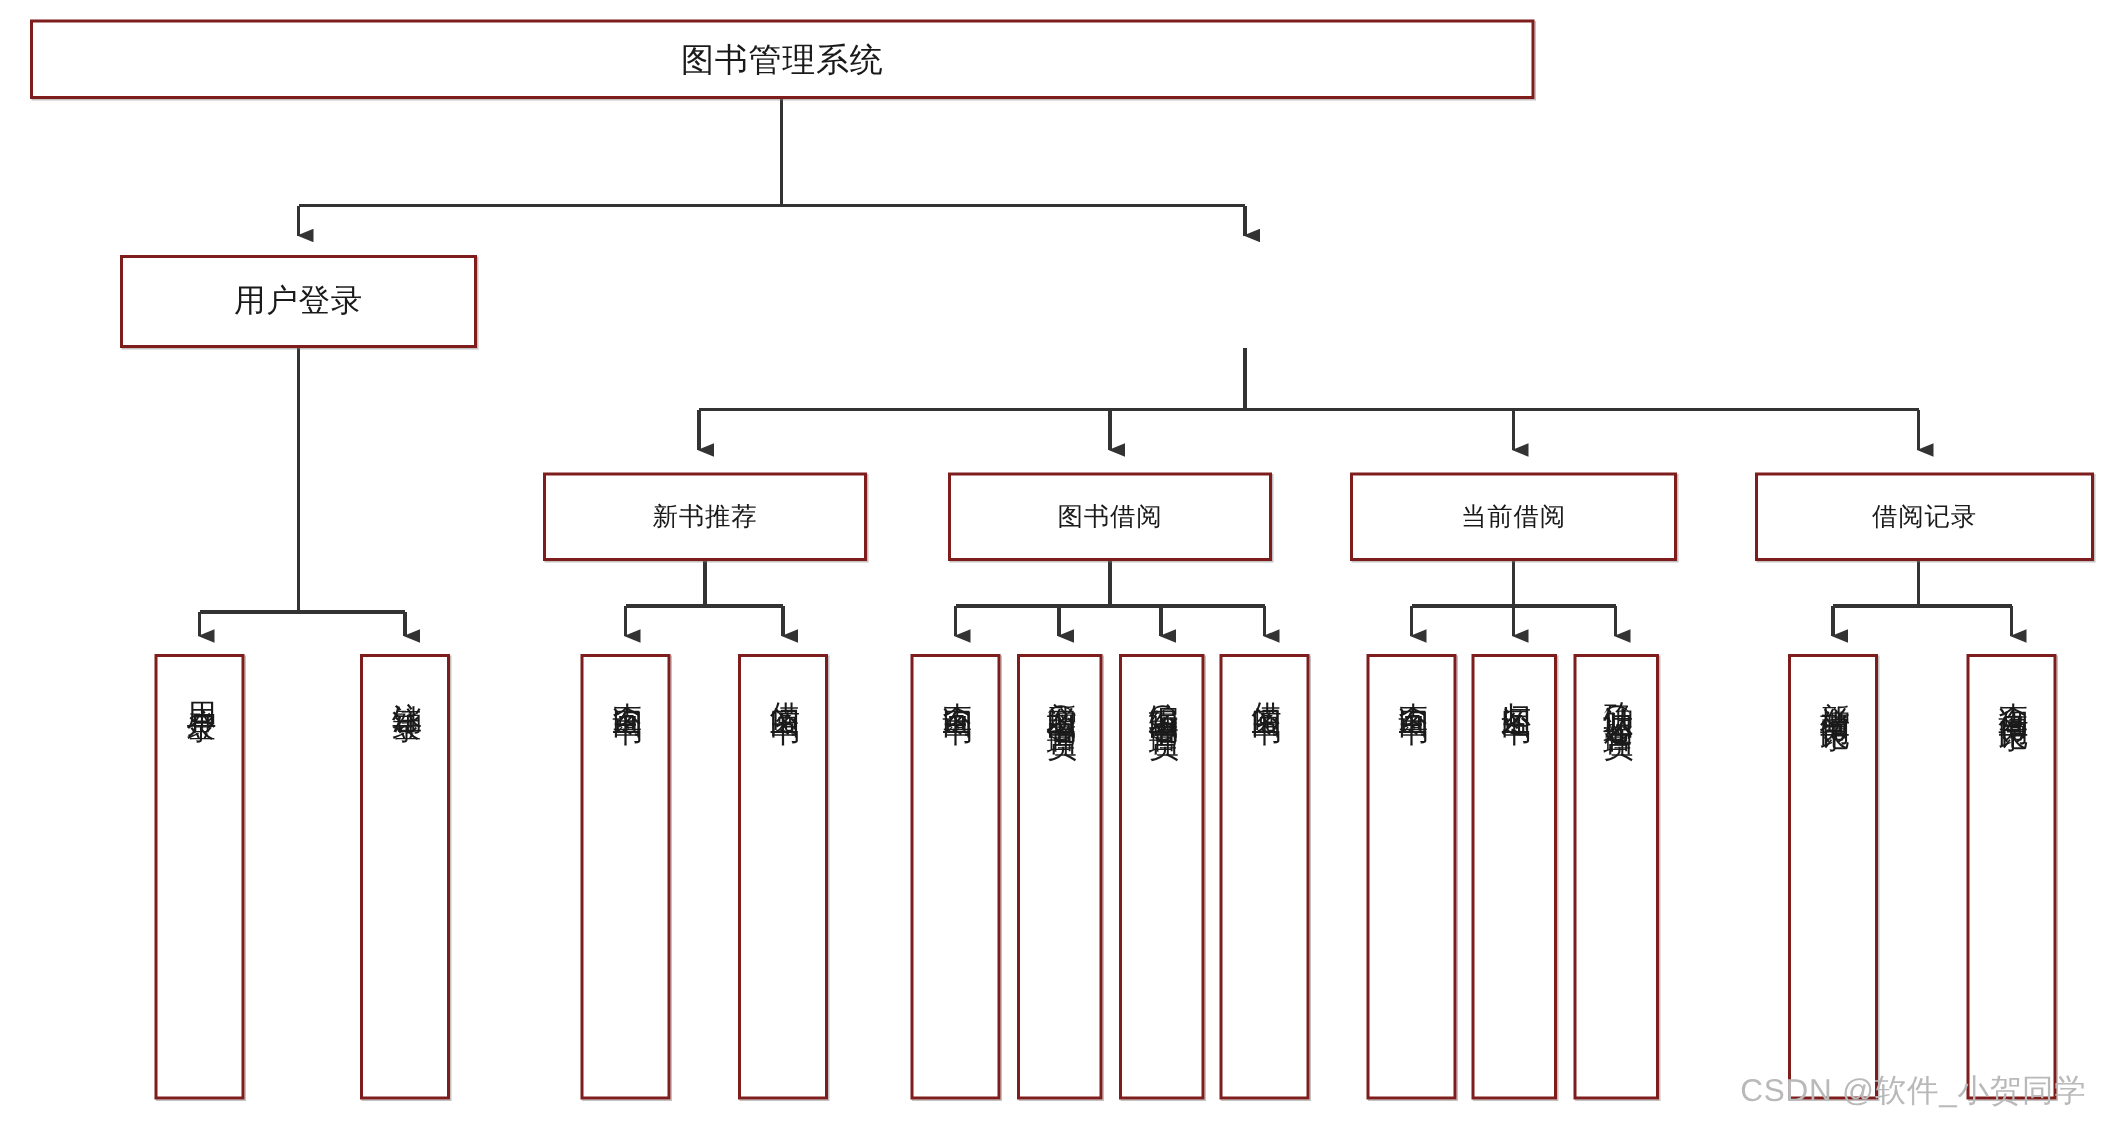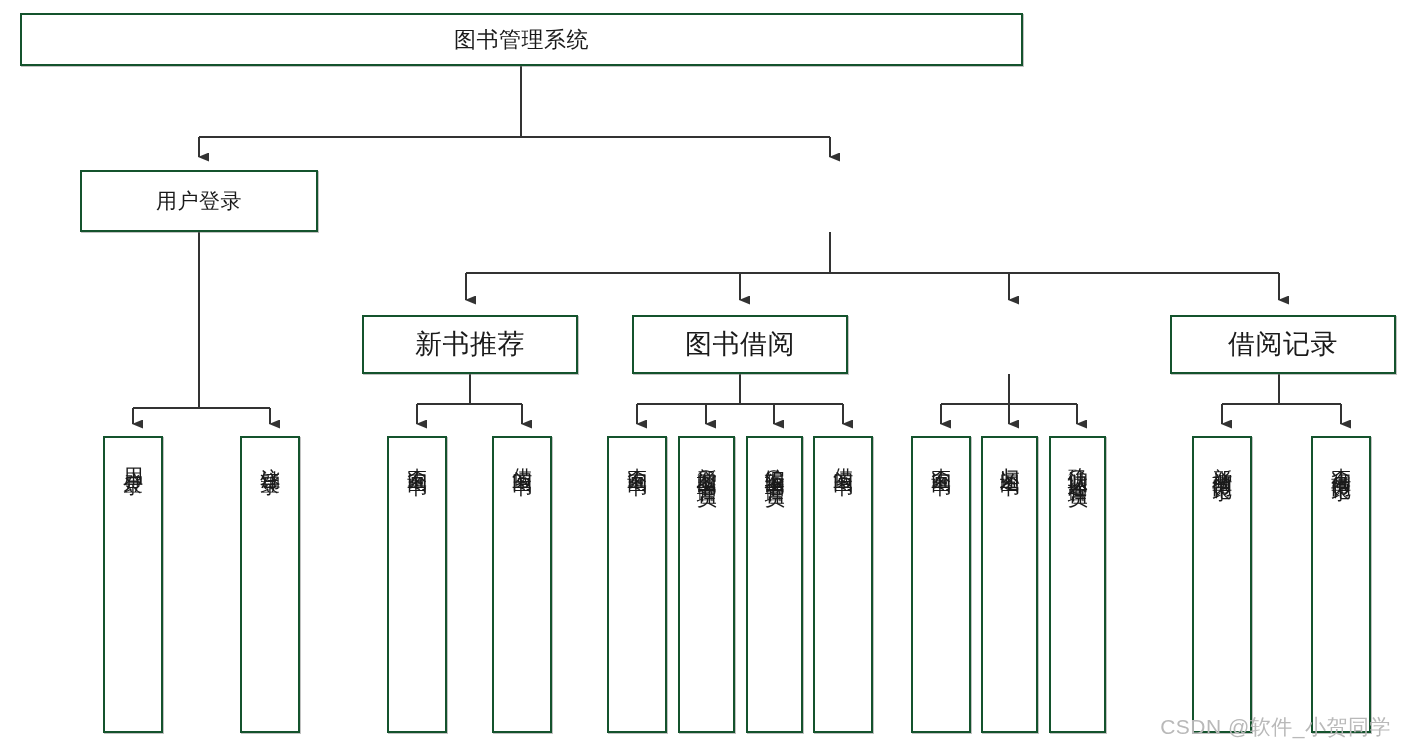--- a/index.html
+++ b/index.html
@@ -10,36 +10,36 @@
     overflow:hidden;
     position:relative;
   }
   #canvas{position:absolute;left:0;top:0;width:1405px;height:747px;}
   #edges{position:absolute;left:0;top:0;width:1405px;height:747px;pointer-events:none;}
 
   .node{
     position:absolute;
     box-sizing:border-box;
     background:#ffffff;
-    border:2px solid #14532d;
+    border:2px solid #7f1d1d;
     display:flex;
     align-items:center;
     justify-content:center;
     color:#1a1a1a;
     box-shadow:1px 1px 0 rgba(120,120,120,.45);
   }
   .node .lbl{
     font-size:21px;
     line-height:1.15;
     letter-spacing:.5px;
     white-space:nowrap;
   }
   .node.root .lbl{font-size:22px;}
   .node.lvl2 .lbl{font-size:21px;}
-  .node.lvl3 .lbl{font-size:27px;}
+  .node.lvl3 .lbl{font-size:17px;}
 
   
   .node.leaf{
     align-items:flex-start;
     justify-content:center;
     padding-top:14px;
   }
   .node.leaf .lbl{
     writing-mode:vertical-rl;
     text-orientation:upright;
@@ -122,20 +122,23 @@
   <div class="node lvl2" style="left:80px;top:170px;width:238px;height:62px;">
     <span class="lbl">用户登录</span>
   </div>
 
   <div class="node lvl3" style="left:362px;top:315px;width:216px;height:59px;">
     <span class="lbl">新书推荐</span>
   </div>
   <div class="node lvl3" style="left:632px;top:315px;width:216px;height:59px;">
     <span class="lbl">图书借阅</span>
   </div>
+  <div class="node lvl3" style="left:900px;top:315px;width:218px;height:59px;">
+    <span class="lbl">当前借阅</span>
+  </div>
   <div class="node lvl3" style="left:1170px;top:315px;width:226px;height:59px;">
     <span class="lbl">借阅记录</span>
   </div>
 
   <div class="node leaf" style="left:103px;top:436px;width:60px;height:297px;">
     <span class="lbl">用户登录</span>
   </div>
   <div class="node leaf" style="left:240px;top:436px;width:60px;height:297px;">
     <span class="lbl">注销登录</span>
   </div>

